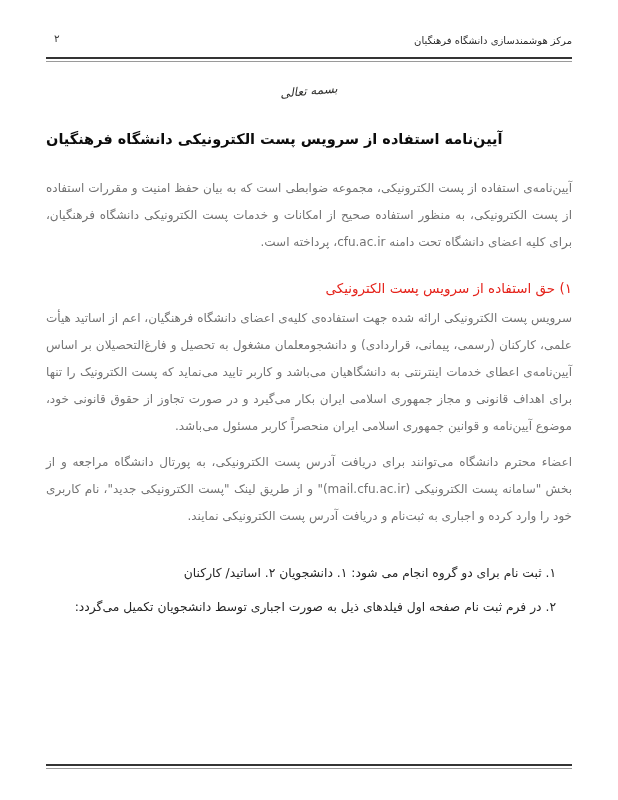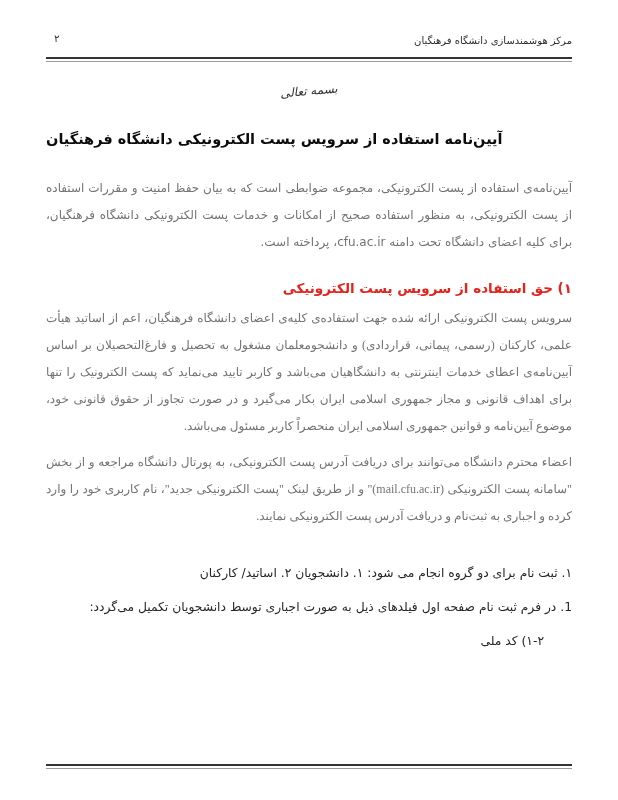--- a/index.html
+++ b/index.html
@@ -69,37 +69,36 @@
     text-align-last: right;
     font-size: 12px;
     line-height: 27px;
     color: #737373;
   }
   .red-heading {
     margin: 24px 46px 0;
     direction: rtl;
     text-align: right;
     font-size: 13.5px;
-    font-weight: bold;
+    font-weight: normal;
     color: var(--color-heading-red, #e5231b);
   }
   .section-body {
     margin-top: 9px;
-    font-family: Liberation Serif, serif;
   }
   .list-block {
     margin: 30px 46px 0;
     direction: rtl;
   }
   .list-item {
     direction: rtl;
     text-align: right;
     font-size: 12.3px;
     line-height: 27px;
-    margin: 0 0 7px 0;
+    margin: 0 16px 7px 0;
     color: #262626;
   }
   .sub-item {
     padding-right: 28px;
     margin-top: 2px;
   }
   .footer-rule {
     position: absolute;
     left: 46px;
     right: 46px;
@@ -131,19 +130,18 @@
 
   <h2 class="red-heading">۱) حق استفاده از سرویس پست الکترونیکی</h2>
 
   <p class="para section-body">سرویس پست الکترونیکی ارائه شده جهت استفاده‌ی کلیه‌ی اعضای دانشگاه فرهنگیان، اعم از اساتید هیأت علمی، کارکنان (رسمی، پیمانی، قراردادی) و دانشجومعلمان مشغول به تحصیل و فارغ‌التحصیلان بر اساس آیین‌نامه‌ی اعطای خدمات اینترنتی به دانشگاهیان می‌باشد و کاربر تایید می‌نماید که پست الکترونیک را تنها برای اهداف قانونی و مجاز جمهوری اسلامی ایران بکار می‌گیرد و در صورت تجاوز از حقوق قانونی خود، موضوع آیین‌نامه و قوانین جمهوری اسلامی ایران منحصراً کاربر مسئول می‌باشد.</p>
 
 
   <p class="para section-body">اعضاء محترم دانشگاه می‌توانند برای دریافت آدرس پست الکترونیکی، به پورتال دانشگاه مراجعه و از بخش "سامانه پست الکترونیکی (mail.cfu.ac.ir)" و از طریق لینک "پست الکترونیکی جدید"، نام کاربری خود را وارد کرده و اجباری به ثبت‌نام و دریافت آدرس پست الکترونیکی نمایند.</p>
 
   <div class="list-block">
     <p class="list-item">۱. ثبت نام برای دو گروه انجام می شود: ۱. دانشجویان ۲. اساتید/ کارکنان</p>
-    <p class="list-item">1. در فرم ثبت نام صفحه اول فیلدهای ذیل به صورت اجباری توسط دانشجویان تکمیل می‌گردد:</p>
-    <p class="list-item sub-item">۱-۲) کد ملی</p>
+    <p class="list-item">۲. در فرم ثبت نام صفحه اول فیلدهای ذیل به صورت اجباری توسط دانشجویان تکمیل می‌گردد:</p>
   </div>
 
   <div class="rule footer-rule"></div>
 
 </div>
 
 </body></html>

